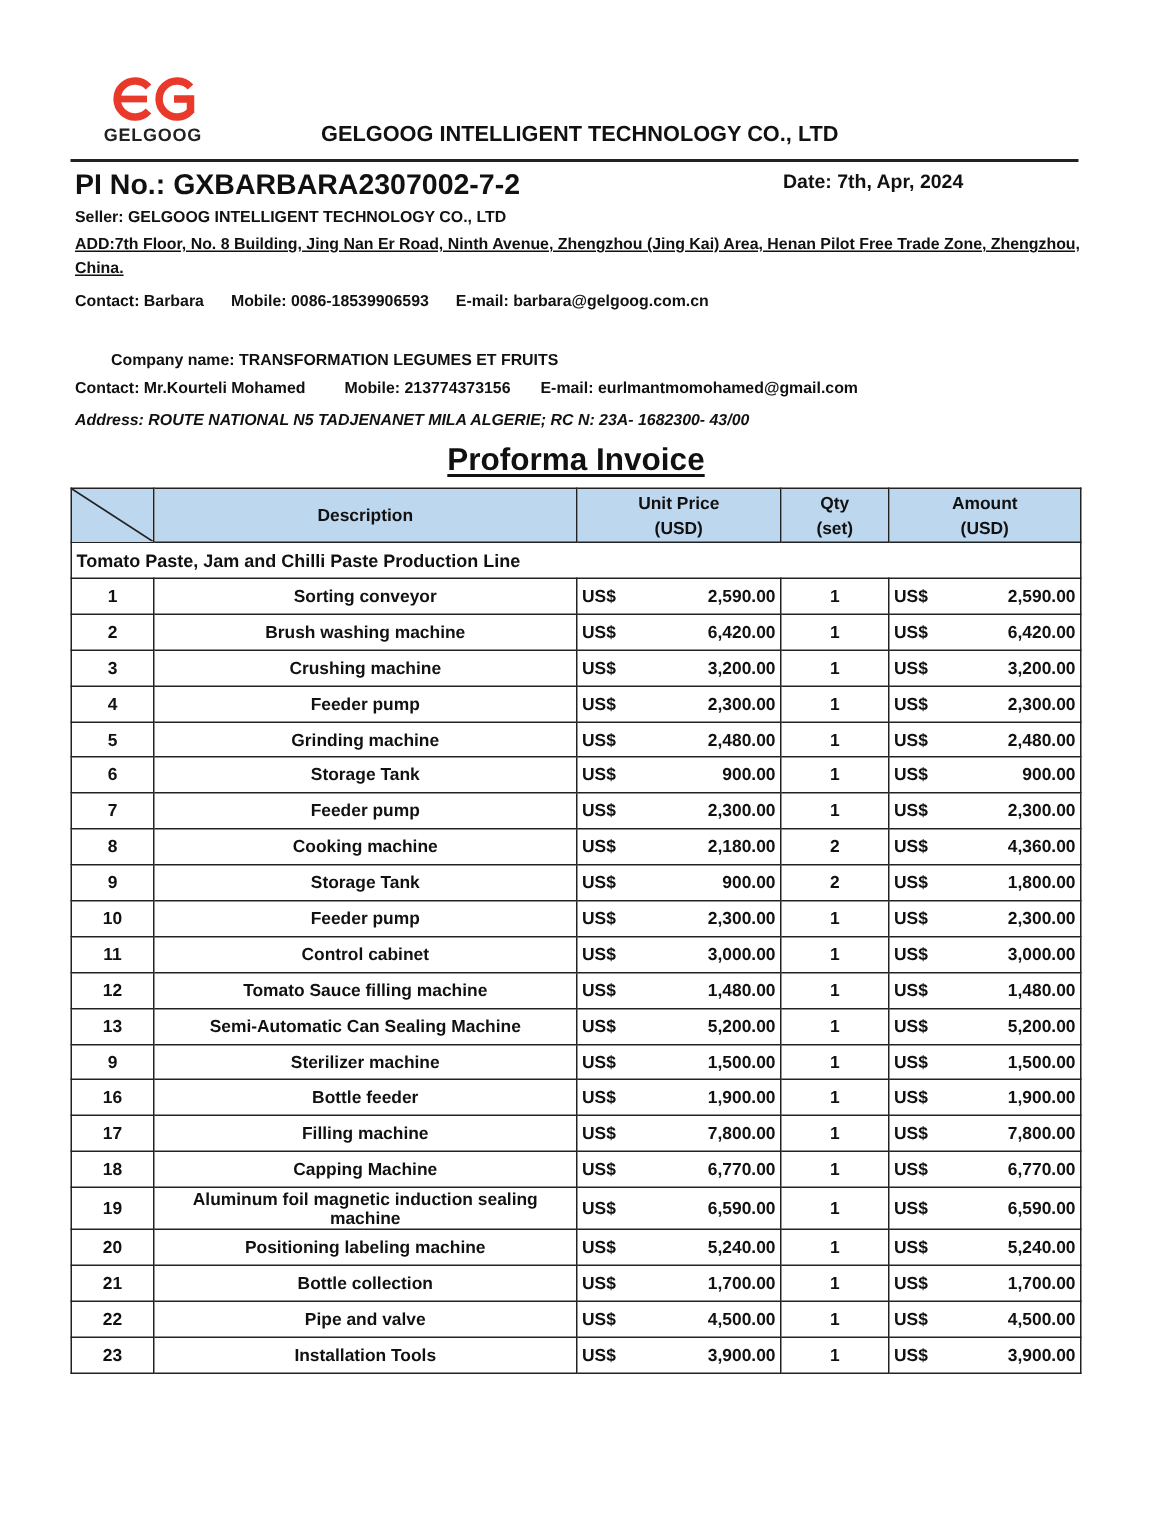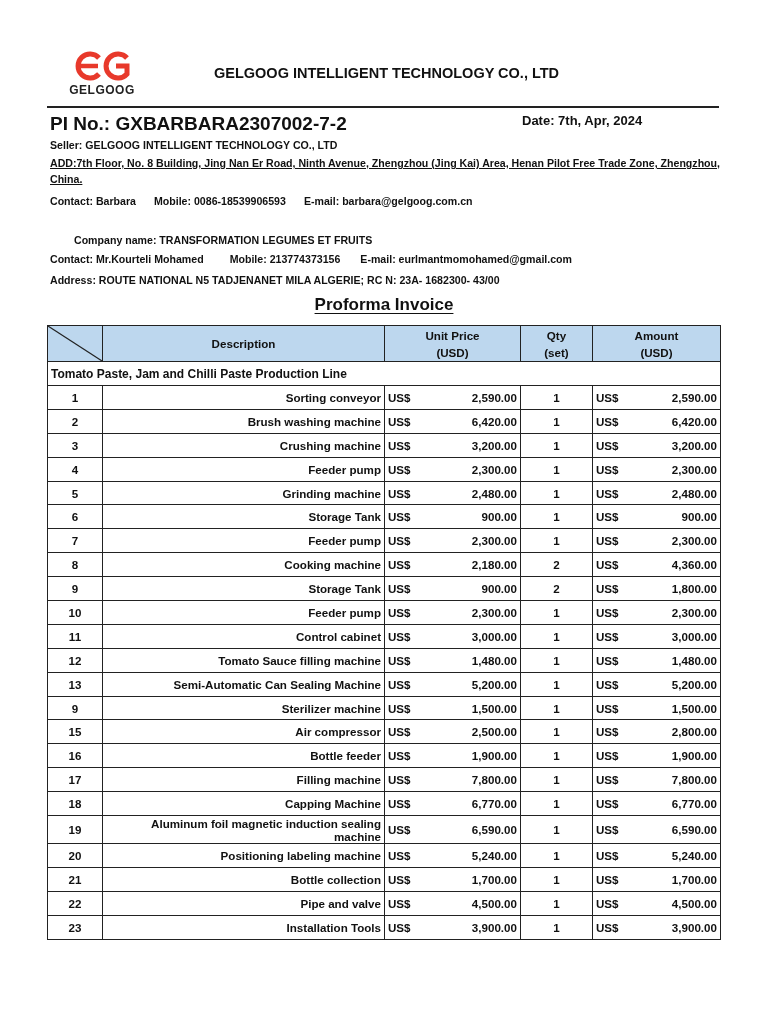--- a/index.html
+++ b/index.html
@@ -2,45 +2,45 @@
 <html><head>
 <meta charset="utf-8">
 <style>
   html, body { margin: 0; padding: 0; background: #ffffff; }
   body { width: 768px; height: 1024px; position: relative; overflow: hidden;
          font-family: "Liberation Sans", sans-serif; color: #111; }
   .logo { position: absolute; left: 64px; top: 50px; width: 76px; height: 50px; }
   .logo svg { display: block; margin: 0 auto; }
   .logo-text { font-family: Liberation Sans, sans-serif; font-weight: bold; font-size: 12px;
                letter-spacing: 0.5px; text-align: center; margin-top: 1px; color: #222; }
-  .company-title { position: absolute; left: 214px; top: 65px; font-weight: bold; font-size: 14.5px; }
+  .company-title { position: absolute; left: 214px; top: 82px; font-weight: bold; font-size: 14.5px; }
   .top-rule { position: absolute; left: 47px; top: 106px; width: 672px; height: 2px; background: #222; }
   .pi-no { position: absolute; left: 50px; top: 113px; font-weight: bold; font-size: 19px; }
   .pi-date { position: absolute; left: 492px; top: 113px; font-weight: bold; font-size: 13px; margin-left: 30px; }
   .info { position: absolute; left: 50px; font-size: 10.6px; font-weight: bold; line-height: 16px; }
   .seller { top: 137px; }
   .addr { top: 155px; width: 670px; text-align: justify; text-align-last: left; text-decoration: underline; }
   .contact1 { top: 193px; }
   .company2 { top: 232px; margin-left: 24px; }
   .contact2 { top: 251px; }
-  .address2 { top: 272px; }
+  .address2 { top: 272px; font-style: italic; }
   .gap { display: inline-block; }
   .doc-title { position: absolute; left: 0; width: 768px; top: 295px; text-align: center;
-               font-weight: bold; font-size: 17px; }
+               font-weight: bold; font-size: 21px; }
   .doc-title span { text-decoration: underline; text-underline-offset: 3px; }
   table.inv { position: absolute; left: 47px; top: 325px; width: 673px; border-collapse: collapse;
               table-layout: fixed; font-size: 11.6px; font-weight: bold; }
   table.inv td, table.inv th { border: 1.3px solid #222; padding: 0 3px; white-space: nowrap; overflow: hidden; }
   table.inv thead th { background: #bdd7ee; height: 35px; font-weight: bold; line-height: 17px; text-align: center; }
   .diag { position: relative; padding: 0 !important; }
   .diag svg { position: absolute; left: 0; top: 0; width: 100%; height: 100%; }
   .section td { height: 23px; text-align: left; padding-left: 3px; font-size: 12px; }
   tbody tr.row td { height: 22.9px; }
   td.idx { text-align: center; }
-  td.desc { text-align: right; }
+  td.desc { text-align: center; }
   td.qty { text-align: center; }
   td.money { padding: 0 4px; }
   .money .cur { float: left; }
   .money .val { float: right; }
   td.desc.wrap { white-space: normal; line-height: 13px; vertical-align: top; padding-top: 1px; height: 22.9px; }
 </style>
 </head>
 <body>
 
 <div class="logo">
@@ -281,33 +281,20 @@
           <span class="cur">US$</span>
           <span class="val">1,500.00</span>
         </td>
     <td class="qty">1</td>
     <td class="money">
           <span class="cur">US$</span>
           <span class="val">1,500.00</span>
         </td>
   </tr>
       <tr class="row">
-    <td class="idx">15</td>
-    <td class="desc">Air compressor</td>
-    <td class="money">
-          <span class="cur">US$</span>
-          <span class="val">2,500.00</span>
-        </td>
-    <td class="qty">1</td>
-    <td class="money">
-          <span class="cur">US$</span>
-          <span class="val">2,800.00</span>
-        </td>
-  </tr>
-      <tr class="row">
     <td class="idx">16</td>
     <td class="desc">Bottle feeder</td>
     <td class="money">
           <span class="cur">US$</span>
           <span class="val">1,900.00</span>
         </td>
     <td class="qty">1</td>
     <td class="money">
           <span class="cur">US$</span>
           <span class="val">1,900.00</span>

